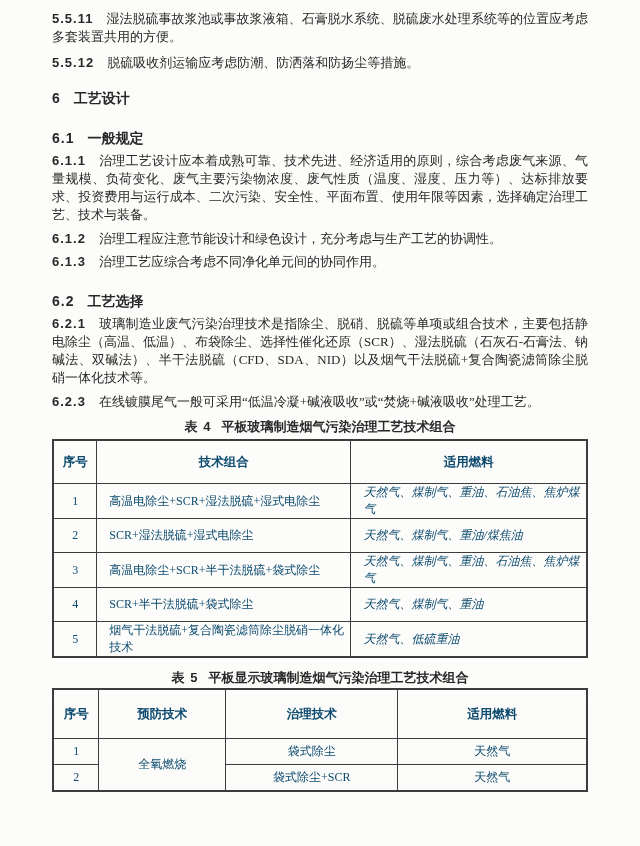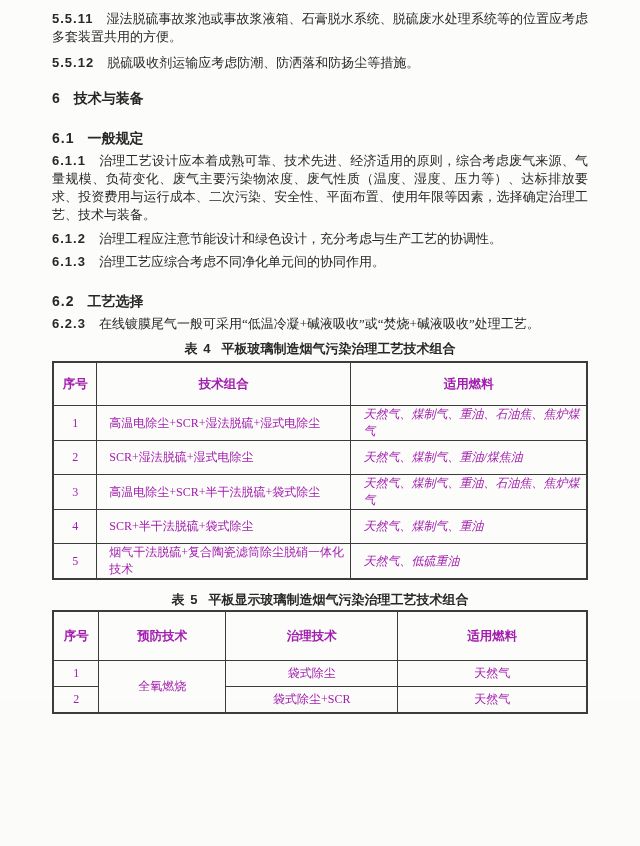--- a/index.html
+++ b/index.html
@@ -53,21 +53,21 @@
     margin:8px 0 4px 0;
   }
   .tbl-title .tnum { margin-right:10px; letter-spacing:1px; }
   .tbl-title.second { margin-top:12px; margin-bottom:2px; }
   
   table.doc-table {
     width:100%;
     border-collapse:collapse;
     border:2px solid #3c3c3c;
     font-size:12px;
-    color:#a21caf;
+    color:#0c4a6e;
   }
   table.doc-table th, table.doc-table td {
     border:1px solid #3c3c3c;
     padding:0 4px;
   }
   table.doc-table th {
     font-family:"Liberation Sans","DejaVu Sans",sans-serif;
     font-weight:bold;
     font-size:12.5px;
     text-align:center;
@@ -82,32 +82,33 @@
 </style>
 </head>
 <body>
 
 <div class="page">
 
   <p class="clause mb8"><span class="cnum">5.5.11</span><span>湿法脱硫事故浆池或事故浆液箱、石膏脱水系统、脱硫废水处理系统等的位置应考虑多套装置共用的方便。</span></p>
 
   <p class="clause"><span class="cnum">5.5.12</span><span>脱硫吸收剂运输应考虑防潮、防洒落和防扬尘等措施。</span></p>
 
-  <h2 class="h-chapter"><span class="hnum">6</span><span>技术与装备</span></h2>
+  <h2 class="h-chapter"><span class="hnum">6</span><span>工艺设计</span></h2>
 
   <h3 class="h-section"><span class="hnum">6.1</span><span>一般规定</span></h3>
 
   <p class="clause mb6"><span class="cnum">6.1.1</span><span>治理工艺设计应本着成熟可靠、技术先进、经济适用的原则，综合考虑废气来源、气量规模、负荷变化、废气主要污染物浓度、废气性质（温度、湿度、压力等）、达标排放要求、投资费用与运行成本、二次污染、安全性、平面布置、使用年限等因素，选择确定治理工艺、技术与装备。</span></p>
 
   <p class="clause"><span class="cnum">6.1.2</span><span>治理工程应注意节能设计和绿色设计，充分考虑与生产工艺的协调性。</span></p>
 
   <p class="clause"><span class="cnum">6.1.3</span><span>治理工艺应综合考虑不同净化单元间的协同作用。</span></p>
 
   <h3 class="h-section"><span class="hnum">6.2</span><span>工艺选择</span></h3>
 
+  <p class="clause mb6"><span class="cnum">6.2.1</span><span>玻璃制造业废气污染治理技术是指除尘、脱硝、脱硫等单项或组合技术，主要包括静电除尘（高温、低温）、布袋除尘、选择性催化还原（SCR）、湿法脱硫（石灰石-石膏法、钠碱法、双碱法）、半干法脱硫（CFD、SDA、NID）以及烟气干法脱硫+复合陶瓷滤筒除尘脱硝一体化技术等。</span></p>
 
 
   <p class="clause"><span class="cnum">6.2.3</span><span>在线镀膜尾气一般可采用“低温冷凝+碱液吸收”或“焚烧+碱液吸收”处理工艺。</span></p>
 
 
   <div class="tbl-title"><span class="tnum">表 4</span><span>平板玻璃制造烟气污染治理工艺技术组合</span></div>
 
   <table class="doc-table" id="table4">
     <colgroup>
       <col style="width:8.2%">

